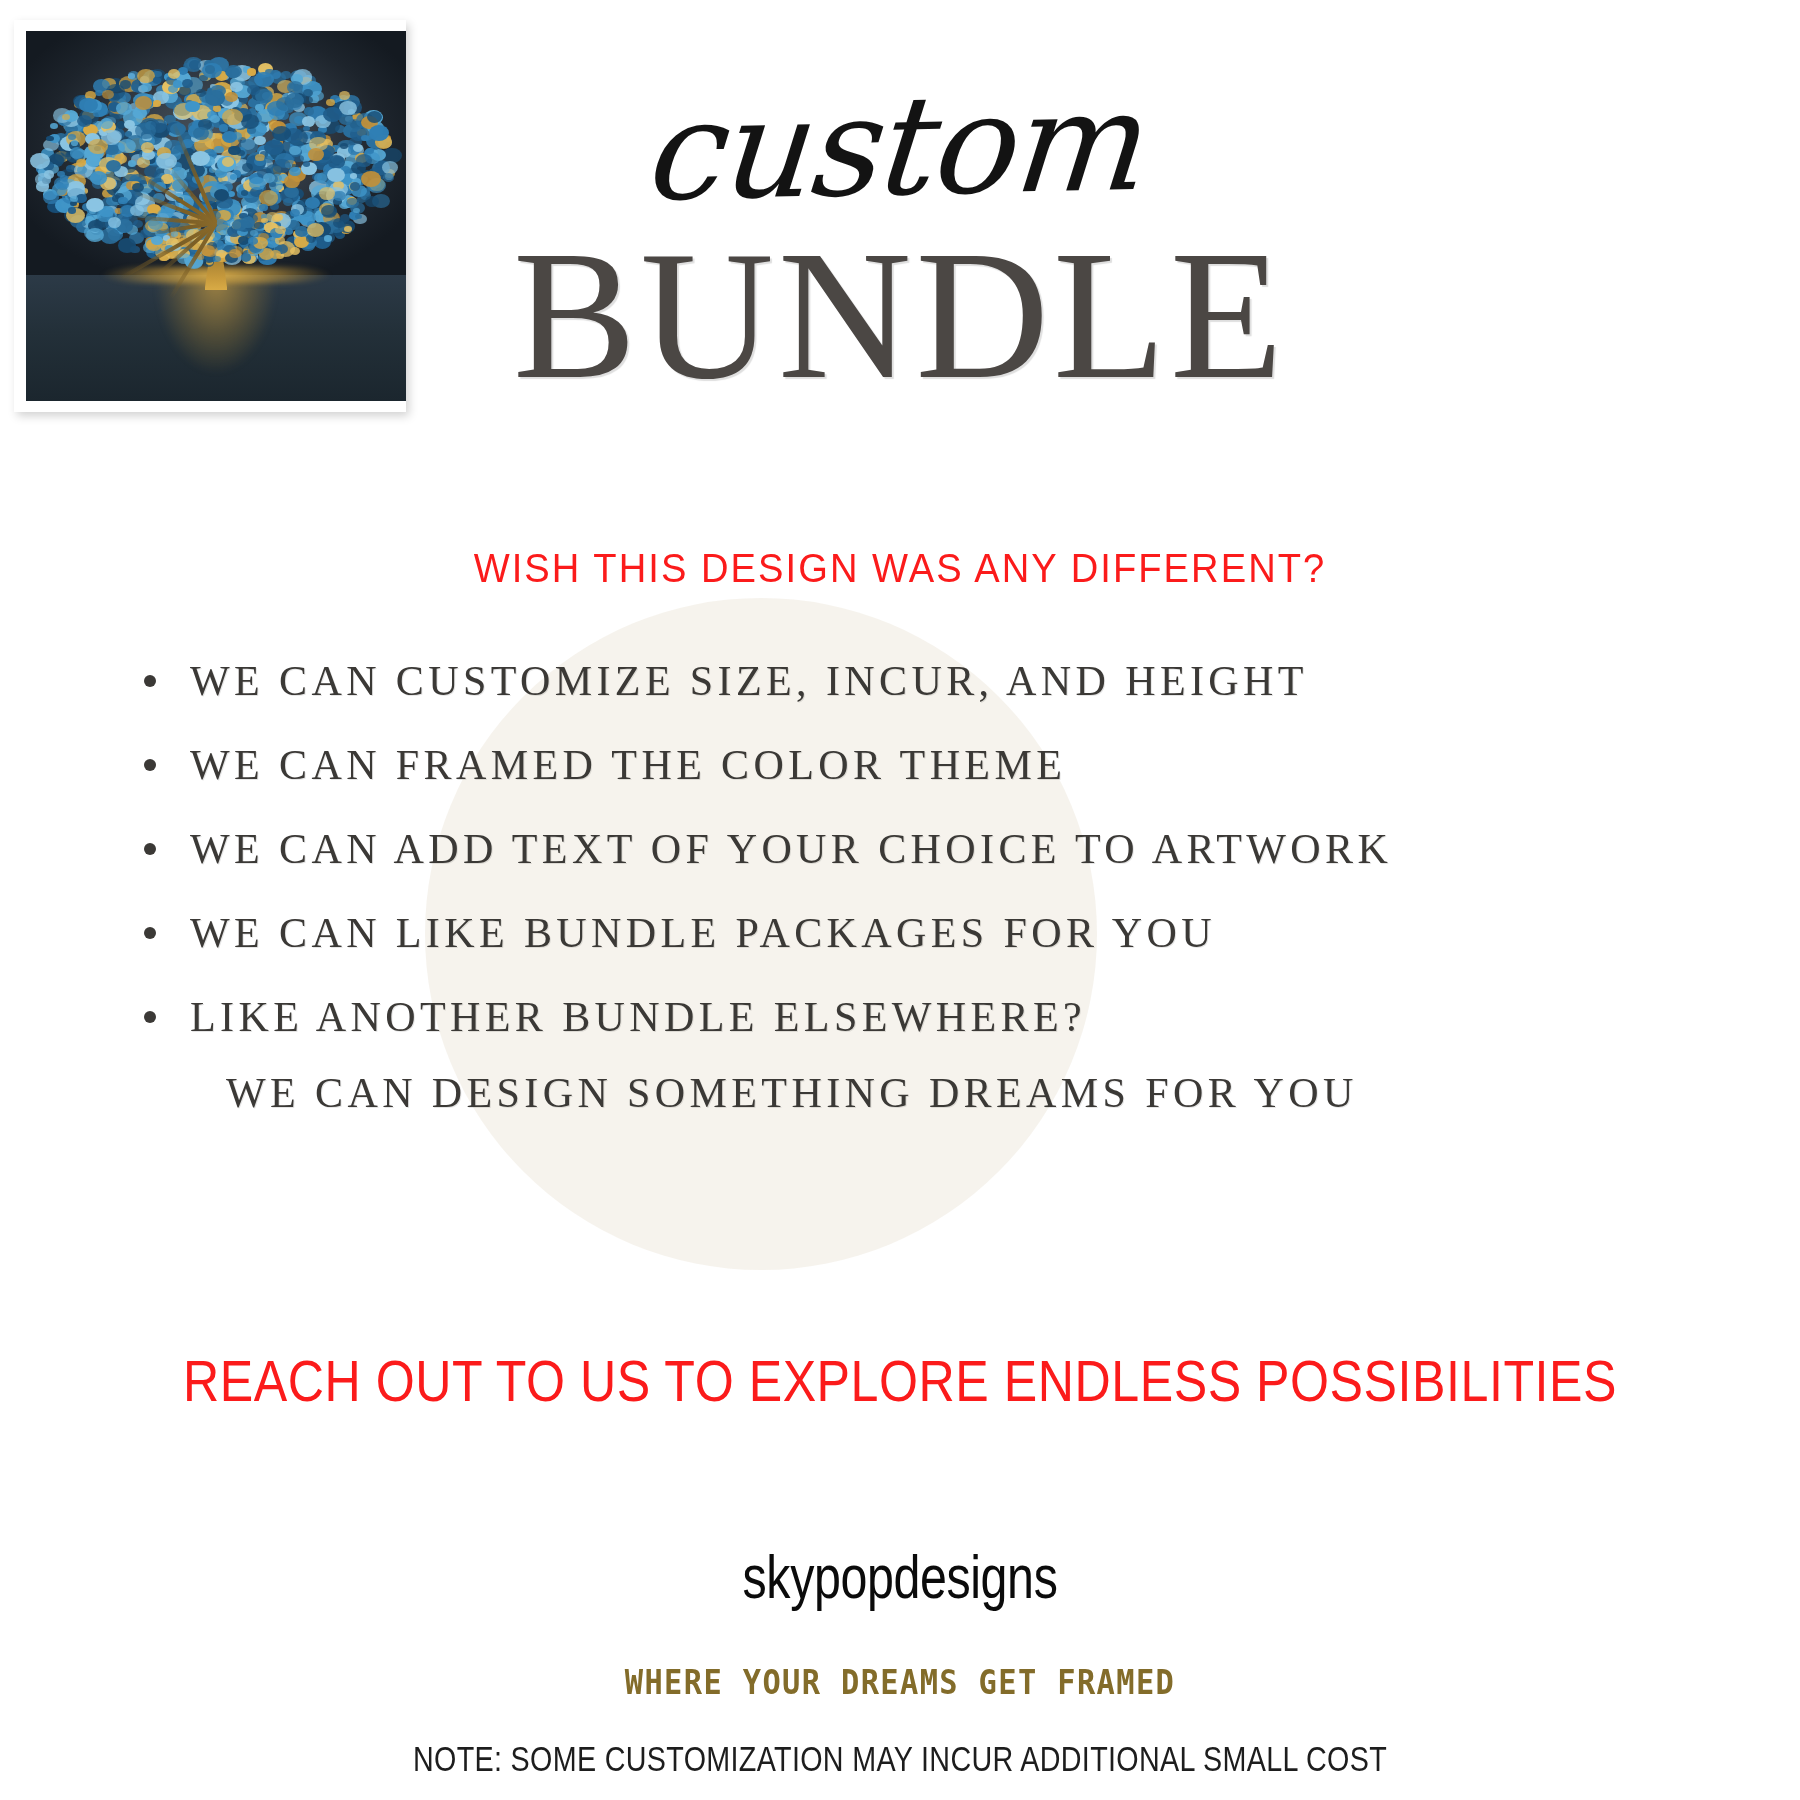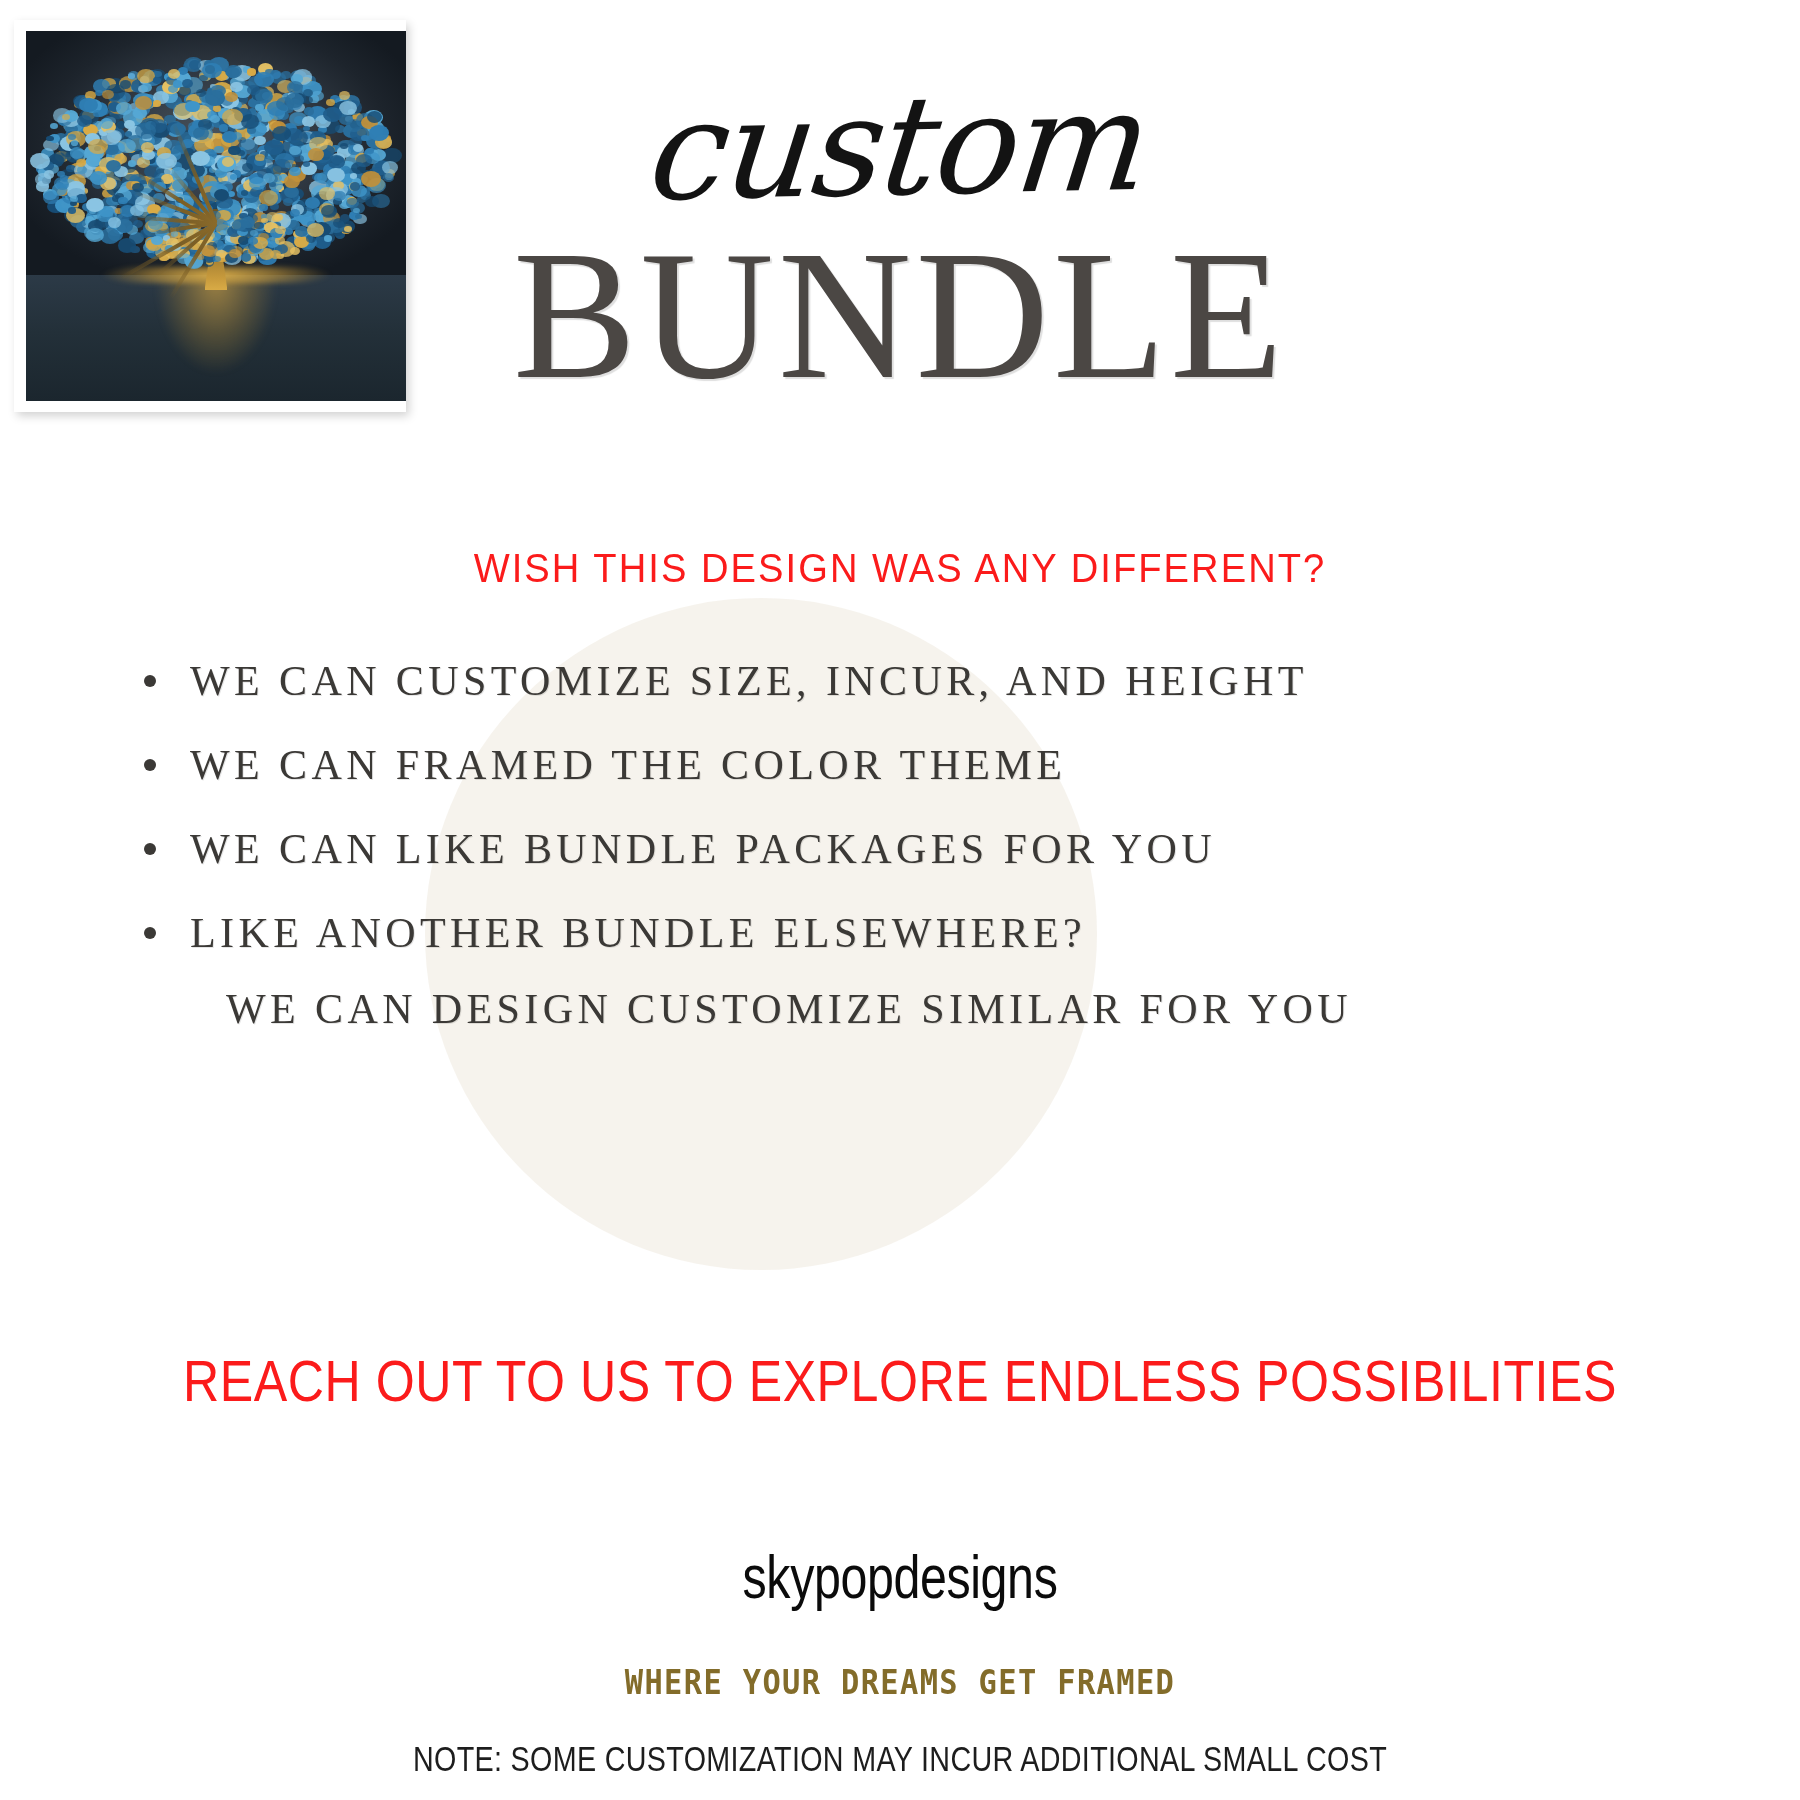--- a/index.html
+++ b/index.html
@@ -1539,23 +1539,24 @@
   <div id="headline-block">
     <span id="title-script">custom</span>
     <span id="title-main">BUNDLE</span>
   </div>
 
   <div id="subtitle-question">WISH  THIS  DESIGN  WAS ANY DIFFERENT?</div>
 
   <ul id="feature-list">
       <li><span class="bullet-dot"></span><span>WE CAN CUSTOMIZE SIZE, INCUR, AND HEIGHT</span></li>
       <li><span class="bullet-dot"></span><span>WE CAN FRAMED THE COLOR THEME</span></li>
+      <li><span class="bullet-dot"></span><span>WE CAN ADD TEXT OF YOUR CHOICE TO ARTWORK</span></li>
       <li><span class="bullet-dot"></span><span>WE CAN LIKE BUNDLE PACKAGES FOR YOU</span></li>
       <li><span class="bullet-dot"></span><span>LIKE ANOTHER BUNDLE ELSEWHERE?</span></li>
-      <li class="continuation"><span>WE CAN DESIGN CUSTOMIZE SIMILAR FOR YOU</span></li>
+      <li class="continuation"><span>WE CAN DESIGN SOMETHING DREAMS FOR YOU</span></li>
     </ul>
 
   <div id="cta-line">REACH OUT TO US TO EXPLORE ENDLESS POSSIBILITIES</div>
 
   <div id="brand-name">skypopdesigns</div>
   <div id="brand-tagline">WHERE YOUR DREAMS GET FRAMED</div>
   <div id="footnote">NOTE: SOME CUSTOMIZATION MAY INCUR ADDITIONAL SMALL COST</div>
 
 </div>
 

